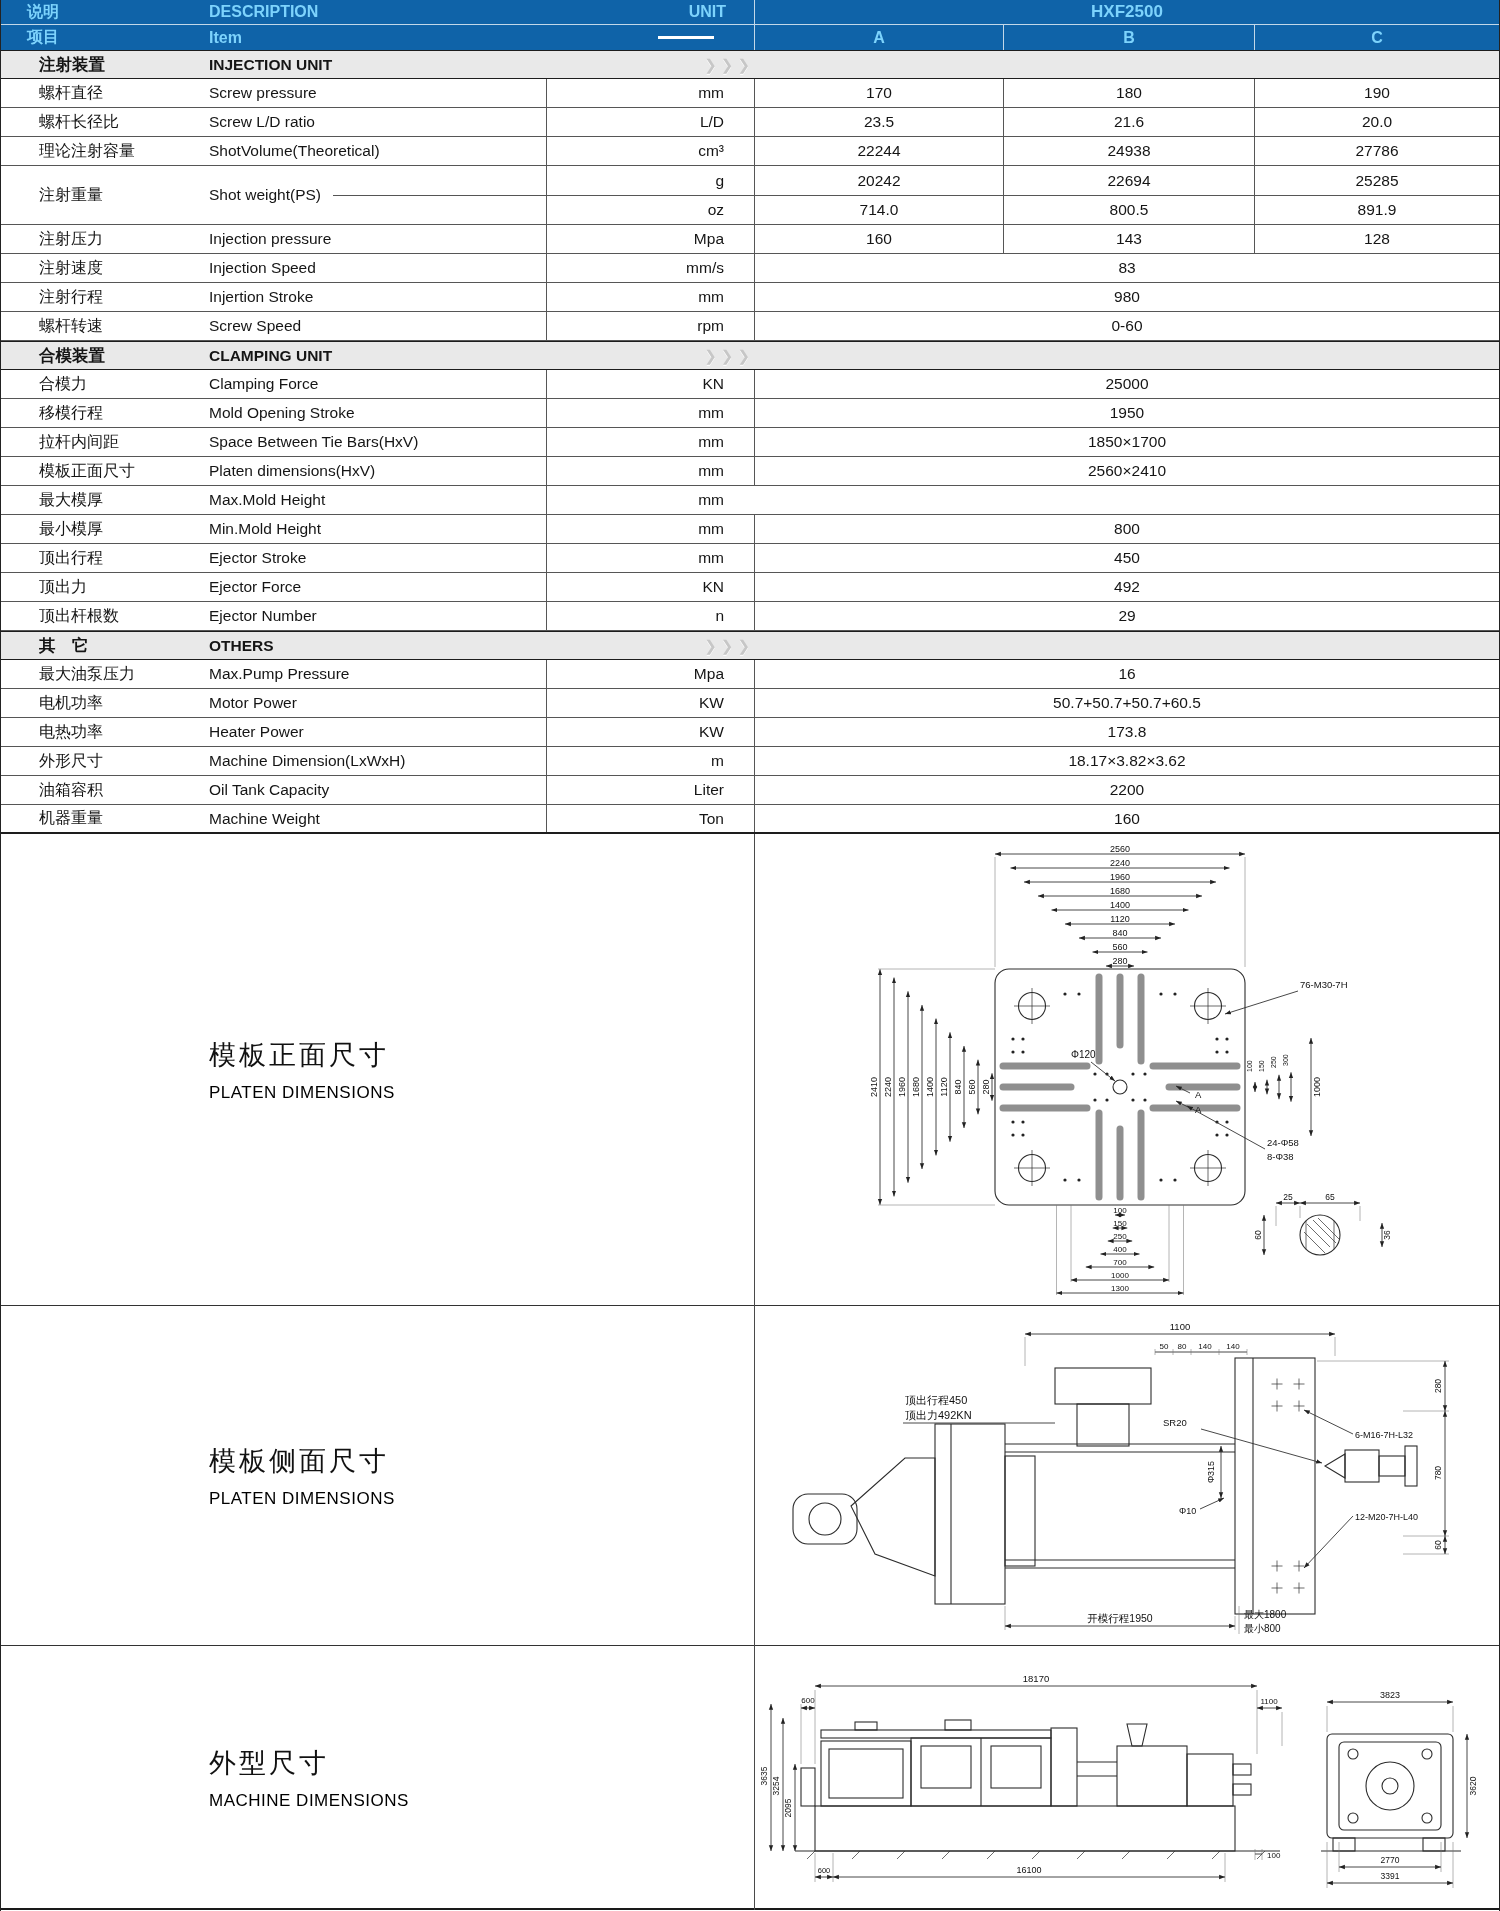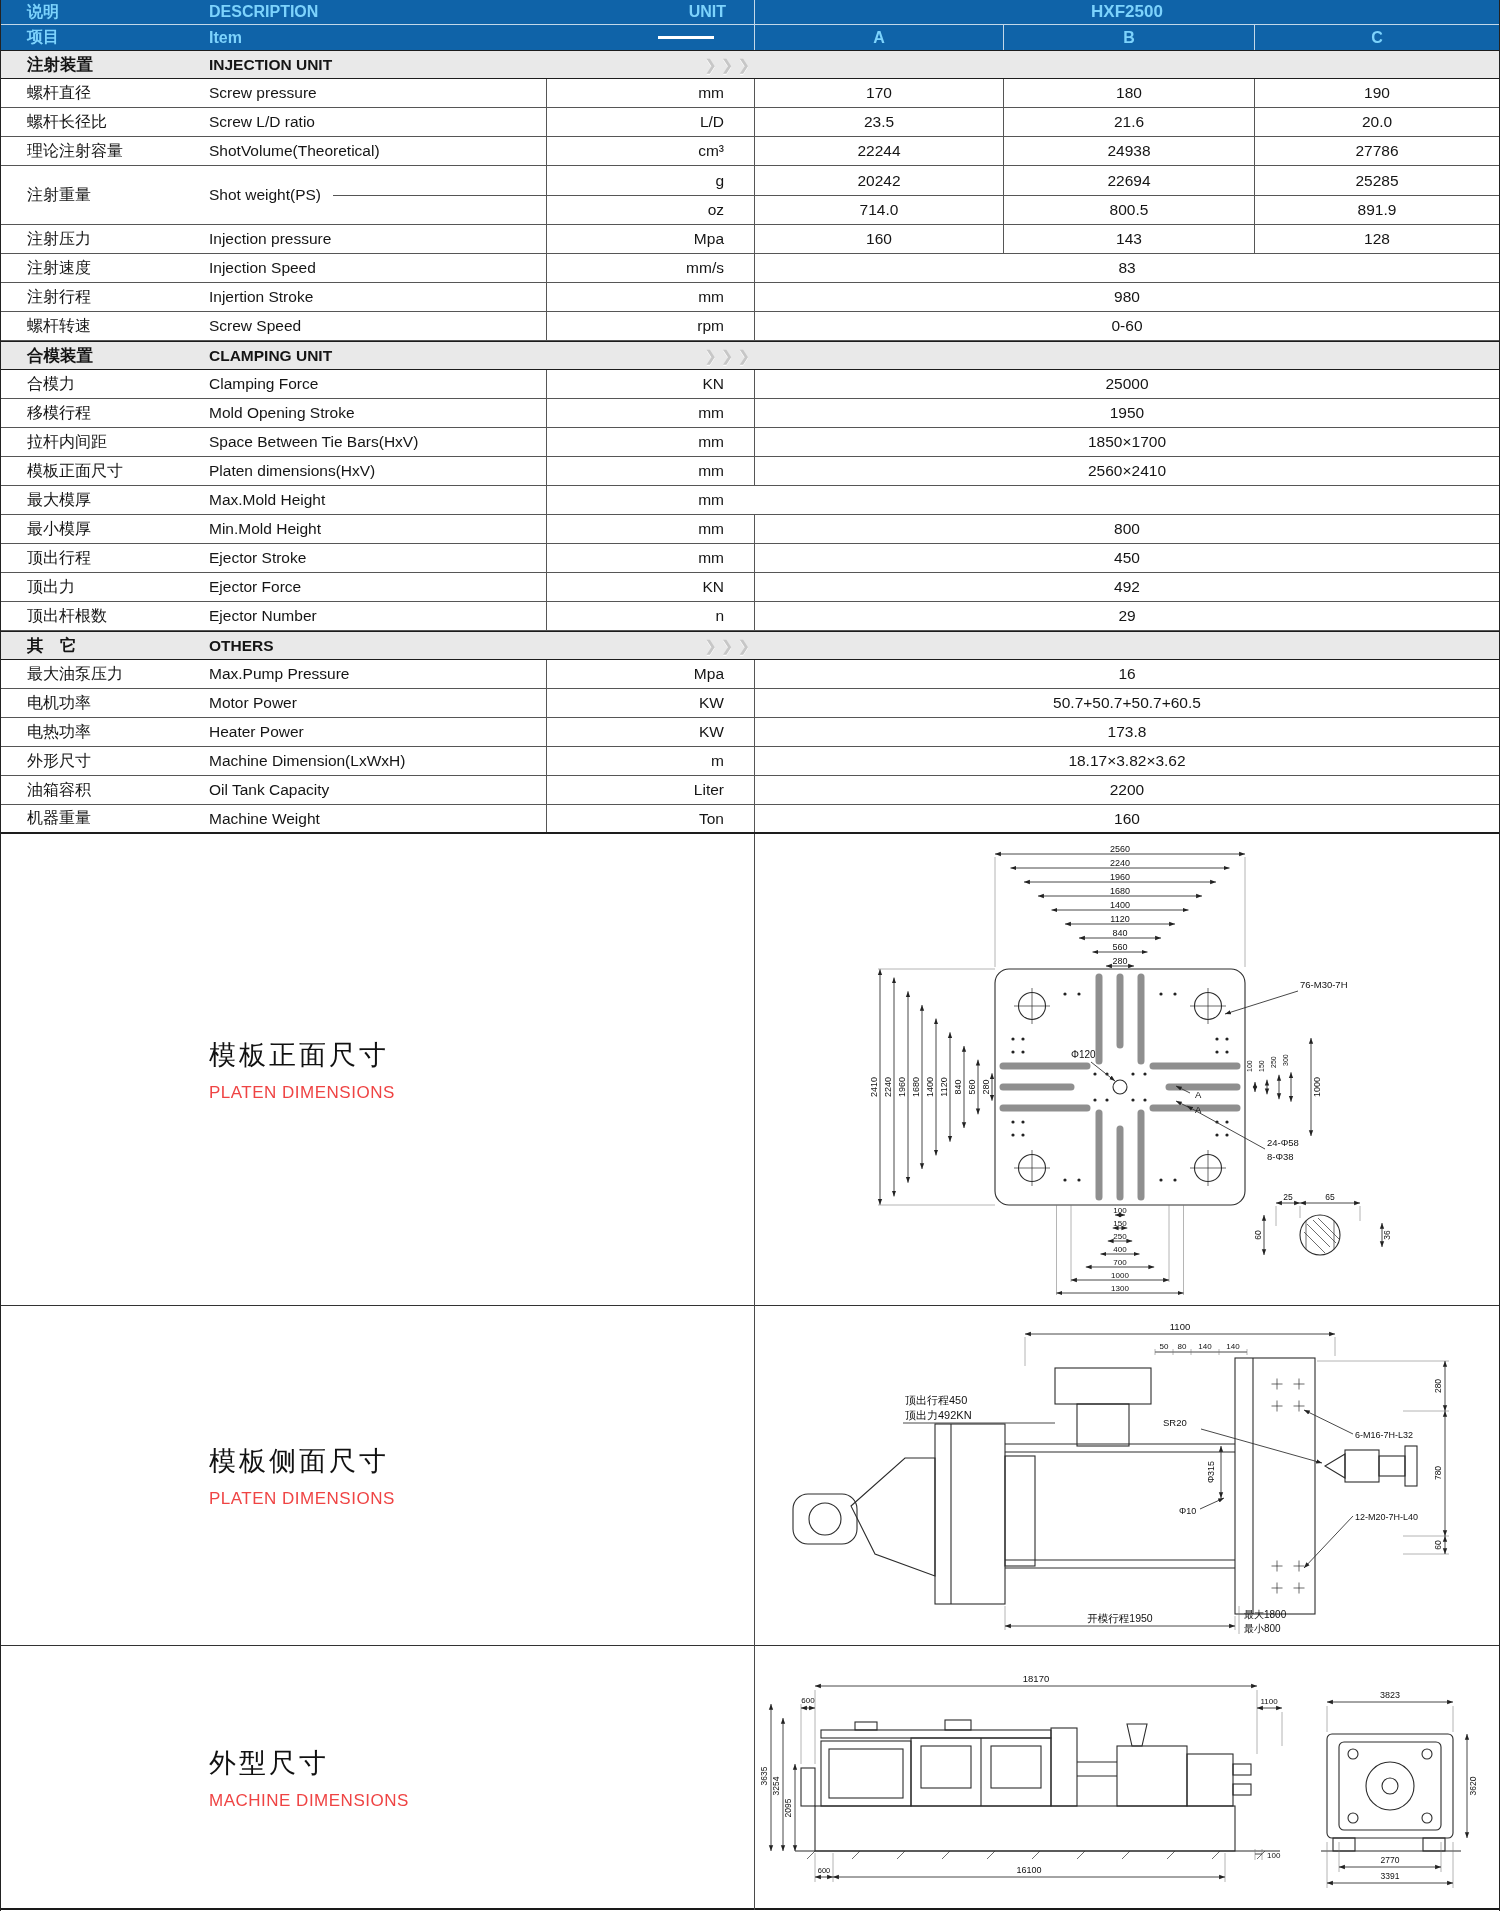--- a/index.html
+++ b/index.html
@@ -12,21 +12,21 @@
   .hc { display:flex; align-items:center; }
   .hc.c1 { padding-left:26px; }
   .hc.c2 { padding-left:8px; }
   .hc.c3u { justify-content:flex-end; padding-right:28px; }
   .hc.model { grid-column:4/7; justify-content:center; font-size:17px; border-left:1px solid rgba(255,255,255,.75); }
   .hc.vh { justify-content:center; border-left:1px solid rgba(255,255,255,.75); }
   .udash { width:56px; height:3px; background:#fff; margin-right:12px; }
 
   .r { display:grid; grid-template-columns:200px 345px 208px 249px 251px 245px; height:29px; border-bottom:1px solid #565656; }
   .c { display:flex; align-items:center; font-size:15.5px; color:#151515; }
-  .cn { padding-left:26px; font-size:16px; }
+  .cn { padding-left:38px; font-size:16px; }
   .en { padding-left:8px; }
   .unit { justify-content:flex-end; padding-right:30px; border-left:1px solid #565656; }
   .val { justify-content:center; border-left:1px solid #565656; }
   .sp3 { grid-column:4/7;text-align:center; }
   .bt { border-top:1px solid #565656; }
 
   .rdbl { display:grid; grid-template-columns:200px 345px 208px 249px 251px 245px; grid-template-rows:29px 29px; border-bottom:1px solid #565656; }
   .rdbl .cn, .rdbl .en { grid-row:1/3; }
   .wline { flex:1; height:1px; background:#555; margin-left:12px; margin-right:0; }
 
@@ -34,21 +34,21 @@
   .secr .c { font-weight:bold; }
   .secr .cn { font-size:16.5px; }
   .sec-ch { display:flex; align-items:center; justify-content:flex-end; padding-right:4px; }
   .ch { color:#c7c7c7; font-size:15px; font-weight:bold; margin-left:4px; text-shadow:0 1px 0 #fff; }
 
   
   .sect { display:grid; grid-template-columns:753px 745px; border-bottom:1px solid #333; }
   .sect:last-child { border-bottom:2px solid #1a1a1a; }
   .sect-label { display:flex; flex-direction:column; justify-content:center; padding-left:208px; }
   .t-cn { font-size:27px; color:#111; letter-spacing:3px; }
-  .t-en { font-size:17px; color:#ef4444; margin-top:10px; letter-spacing:.5px; }
+  .t-en { font-size:17px; color:#000000; margin-top:10px; letter-spacing:.5px; }
   .sect-draw { border-left:1px solid #4a4a4a; }
   svg { display:block; }
   svg text { fill:#111; font-family:"Liberation Sans","DejaVu Sans",sans-serif; }
   .dm { stroke:#333; stroke-width:.9; }
   .ex { stroke:#787878; stroke-width:.55; }
   .ol { stroke:#2c2c2c; fill:none; stroke-width:1.1; }
   .th { stroke:#2c2c2c; stroke-width:.7; }
 </style>
 </head>
 <body>

